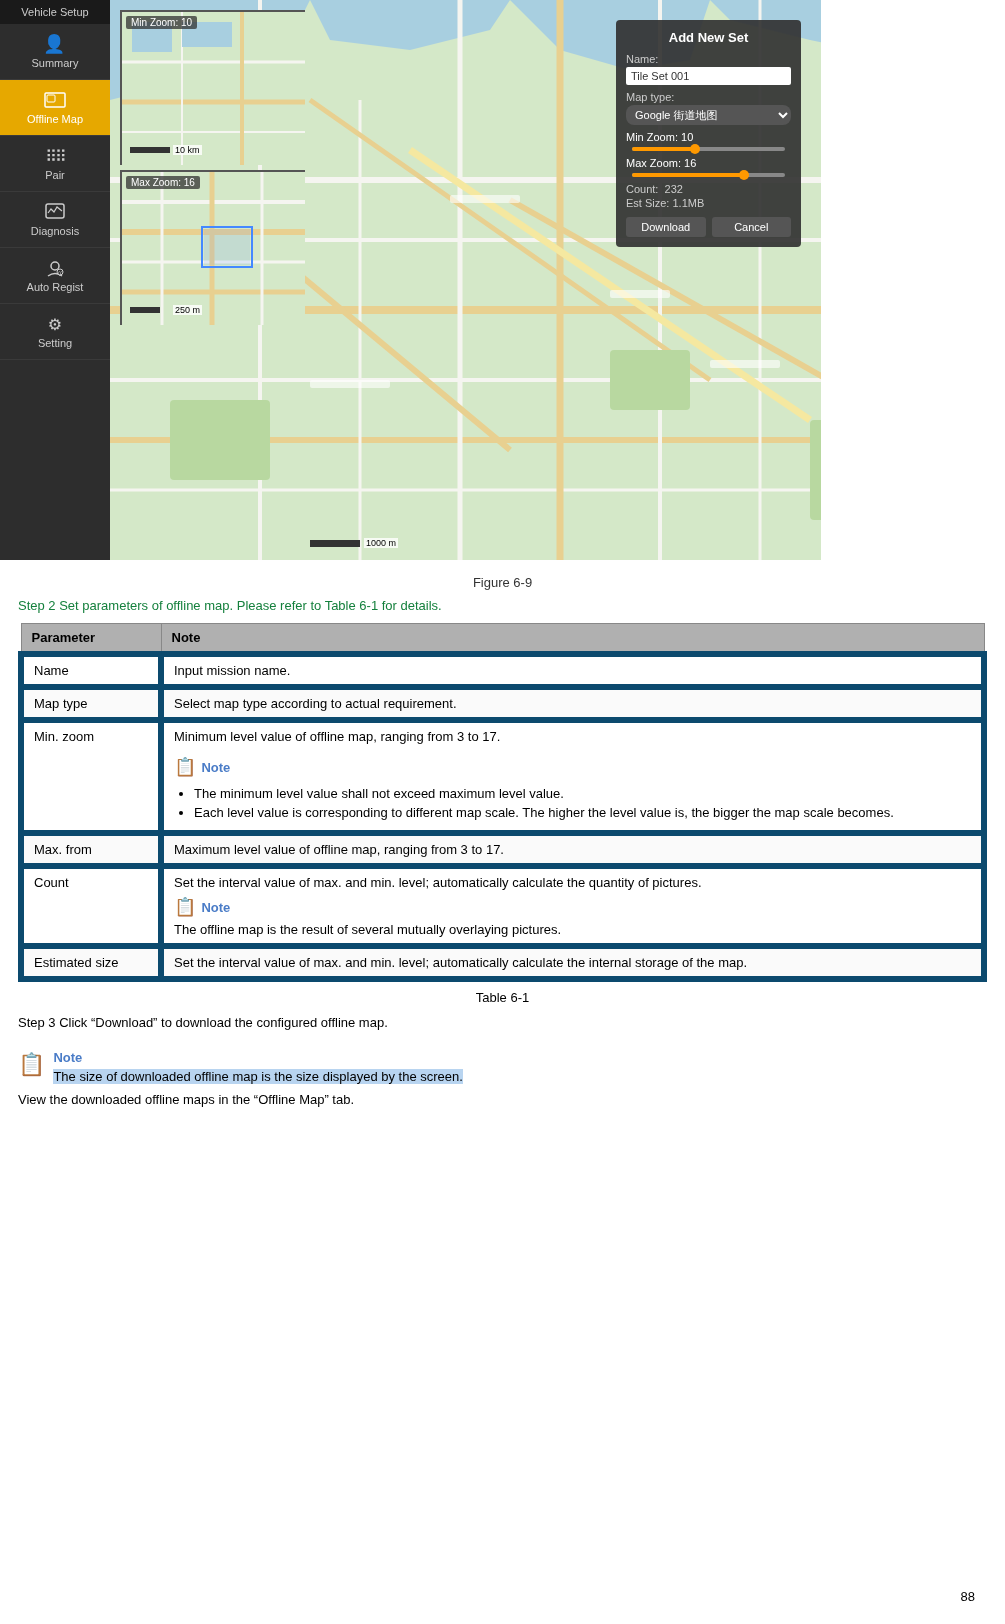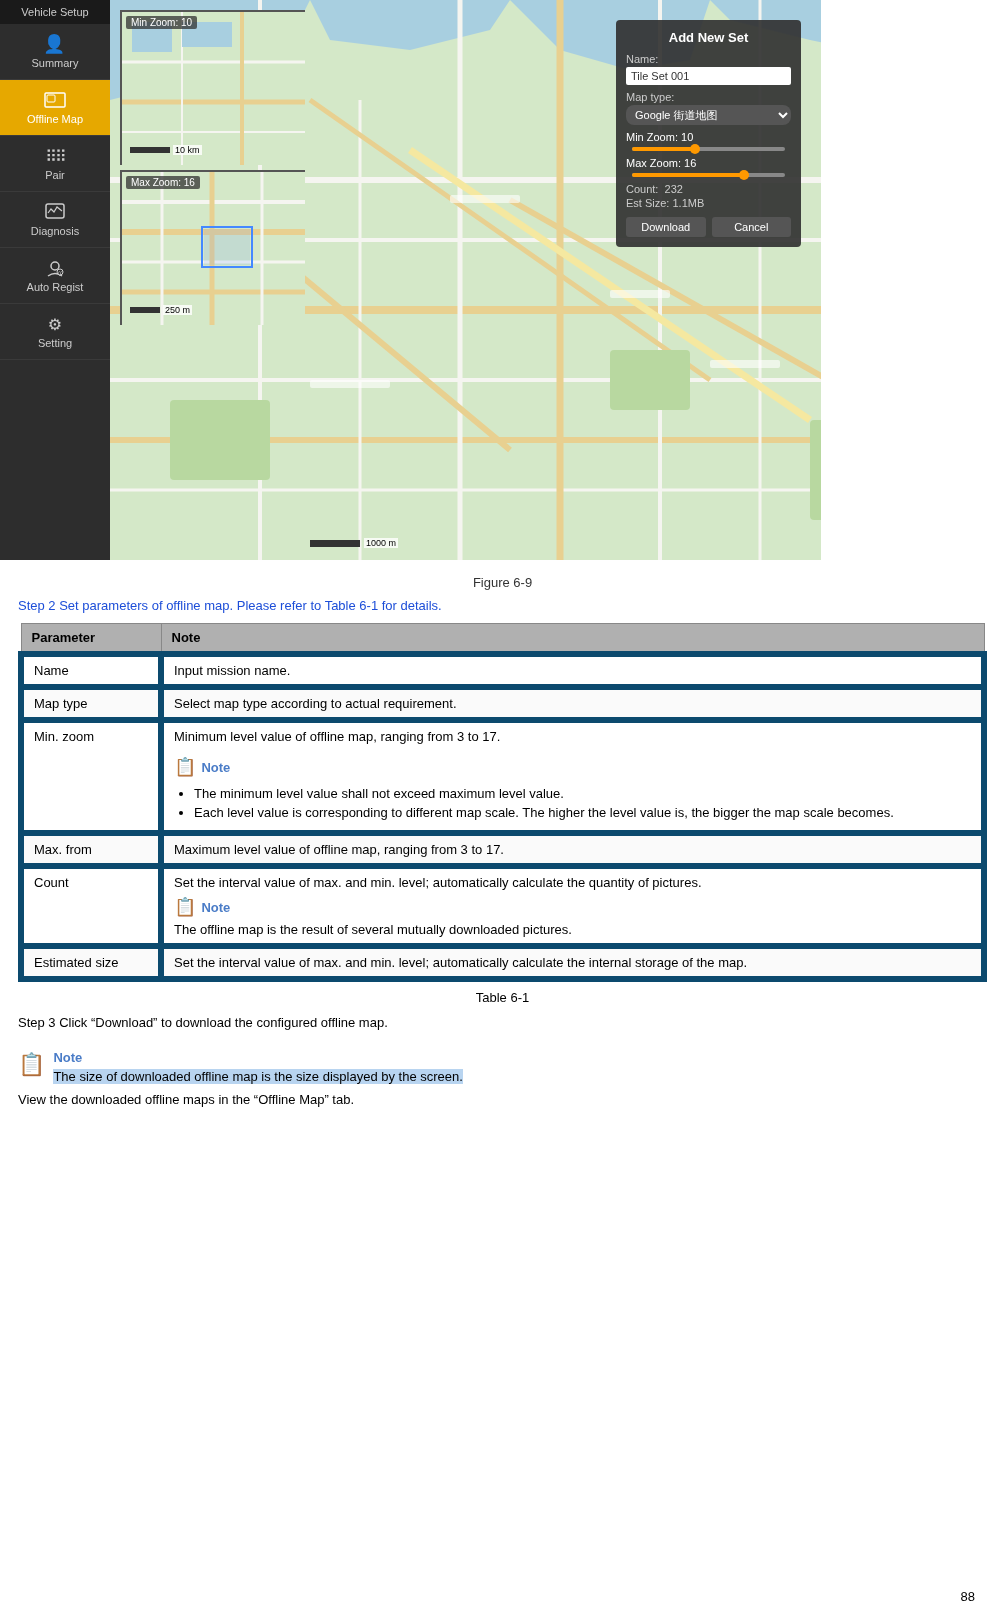--- a/index.html
+++ b/index.html
@@ -186,21 +186,21 @@
     .figure-caption {
       text-align: center;
       font-size: 13px;
       margin-bottom: 8px;
       color: #333;
     }
 
     .step-text {
       font-size: 13px;
       margin-bottom: 10px;
-      color: #1d4ed8;
+      color: #15803d;
     }
 
     
     table.params-table {
       width: 100%;
       border-collapse: collapse;
       margin-bottom: 8px;
       font-size: 13px;
     }
     table.params-table th {
@@ -391,21 +391,21 @@
       <line x1="0" y1="120" x2="183" y2="120" stroke="#e8d090" stroke-width="5"></line>
       <line x1="40" y1="0" x2="40" y2="153" stroke="#f5f5f0" stroke-width="3"></line>
       <line x1="90" y1="0" x2="90" y2="153" stroke="#e8d090" stroke-width="5"></line>
       <line x1="140" y1="0" x2="140" y2="153" stroke="#f5f5f0" stroke-width="3"></line>
 
       <rect x="80" y="55" width="50" height="40" fill="none" stroke="#4488ff" stroke-width="2"></rect>
       <rect x="82" y="57" width="46" height="36" fill="rgba(100,150,255,0.15)"></rect>
     </svg>
     <div style="position:absolute; top:4px; left:4px; background:rgba(50,50,50,0.75); color:#fff; font-size:10px; padding:1px 5px; border-radius:2px;">Max Zoom: 16</div>
     
-    <div style="position:absolute; bottom:8px; left:8px; display:flex; align-items:center; gap:3px;">
+    <div style="position:absolute; bottom:8px; left:8px; display:flex; align-items:center; gap:13px;">
       <div style="width:30px; height:6px; background:#333; border:1px solid #333;"></div>
       <span style="font-size:9px; background:rgba(255,255,255,0.8); padding:0 2px;">250 m</span>
     </div>
   </div>
 
   
   <div class="add-new-set-panel">
     <div class="panel-title">Add New Set</div>
     
     <div class="field-label">Name:</div>
@@ -502,21 +502,21 @@
       </tr>
 
       <tr>
         <td class="param-name-col">Count</td>
         <td>
           <span>Set the interval value of max. and min. level; automatically calculate the quantity of pictures.</span>
           <div style="display:flex; align-items:center; gap:5px; margin:6px 0 4px 0;">
             <span style="font-size:18px;">📋</span>
             <span style="color:#4a7cc7; font-weight:bold;">Note</span>
           </div>
-          <span>The offline map is the result of several mutually downloaded pictures.</span>
+          <span>The offline map is the result of several mutually overlaying pictures.</span>
         </td>
       </tr>
 
       <tr>
         <td class="param-name-col">Estimated size</td>
         <td>Set the interval value of max. and min. level; automatically calculate the internal storage of the map.</td>
       </tr>
     </tbody>
   </table>
 

